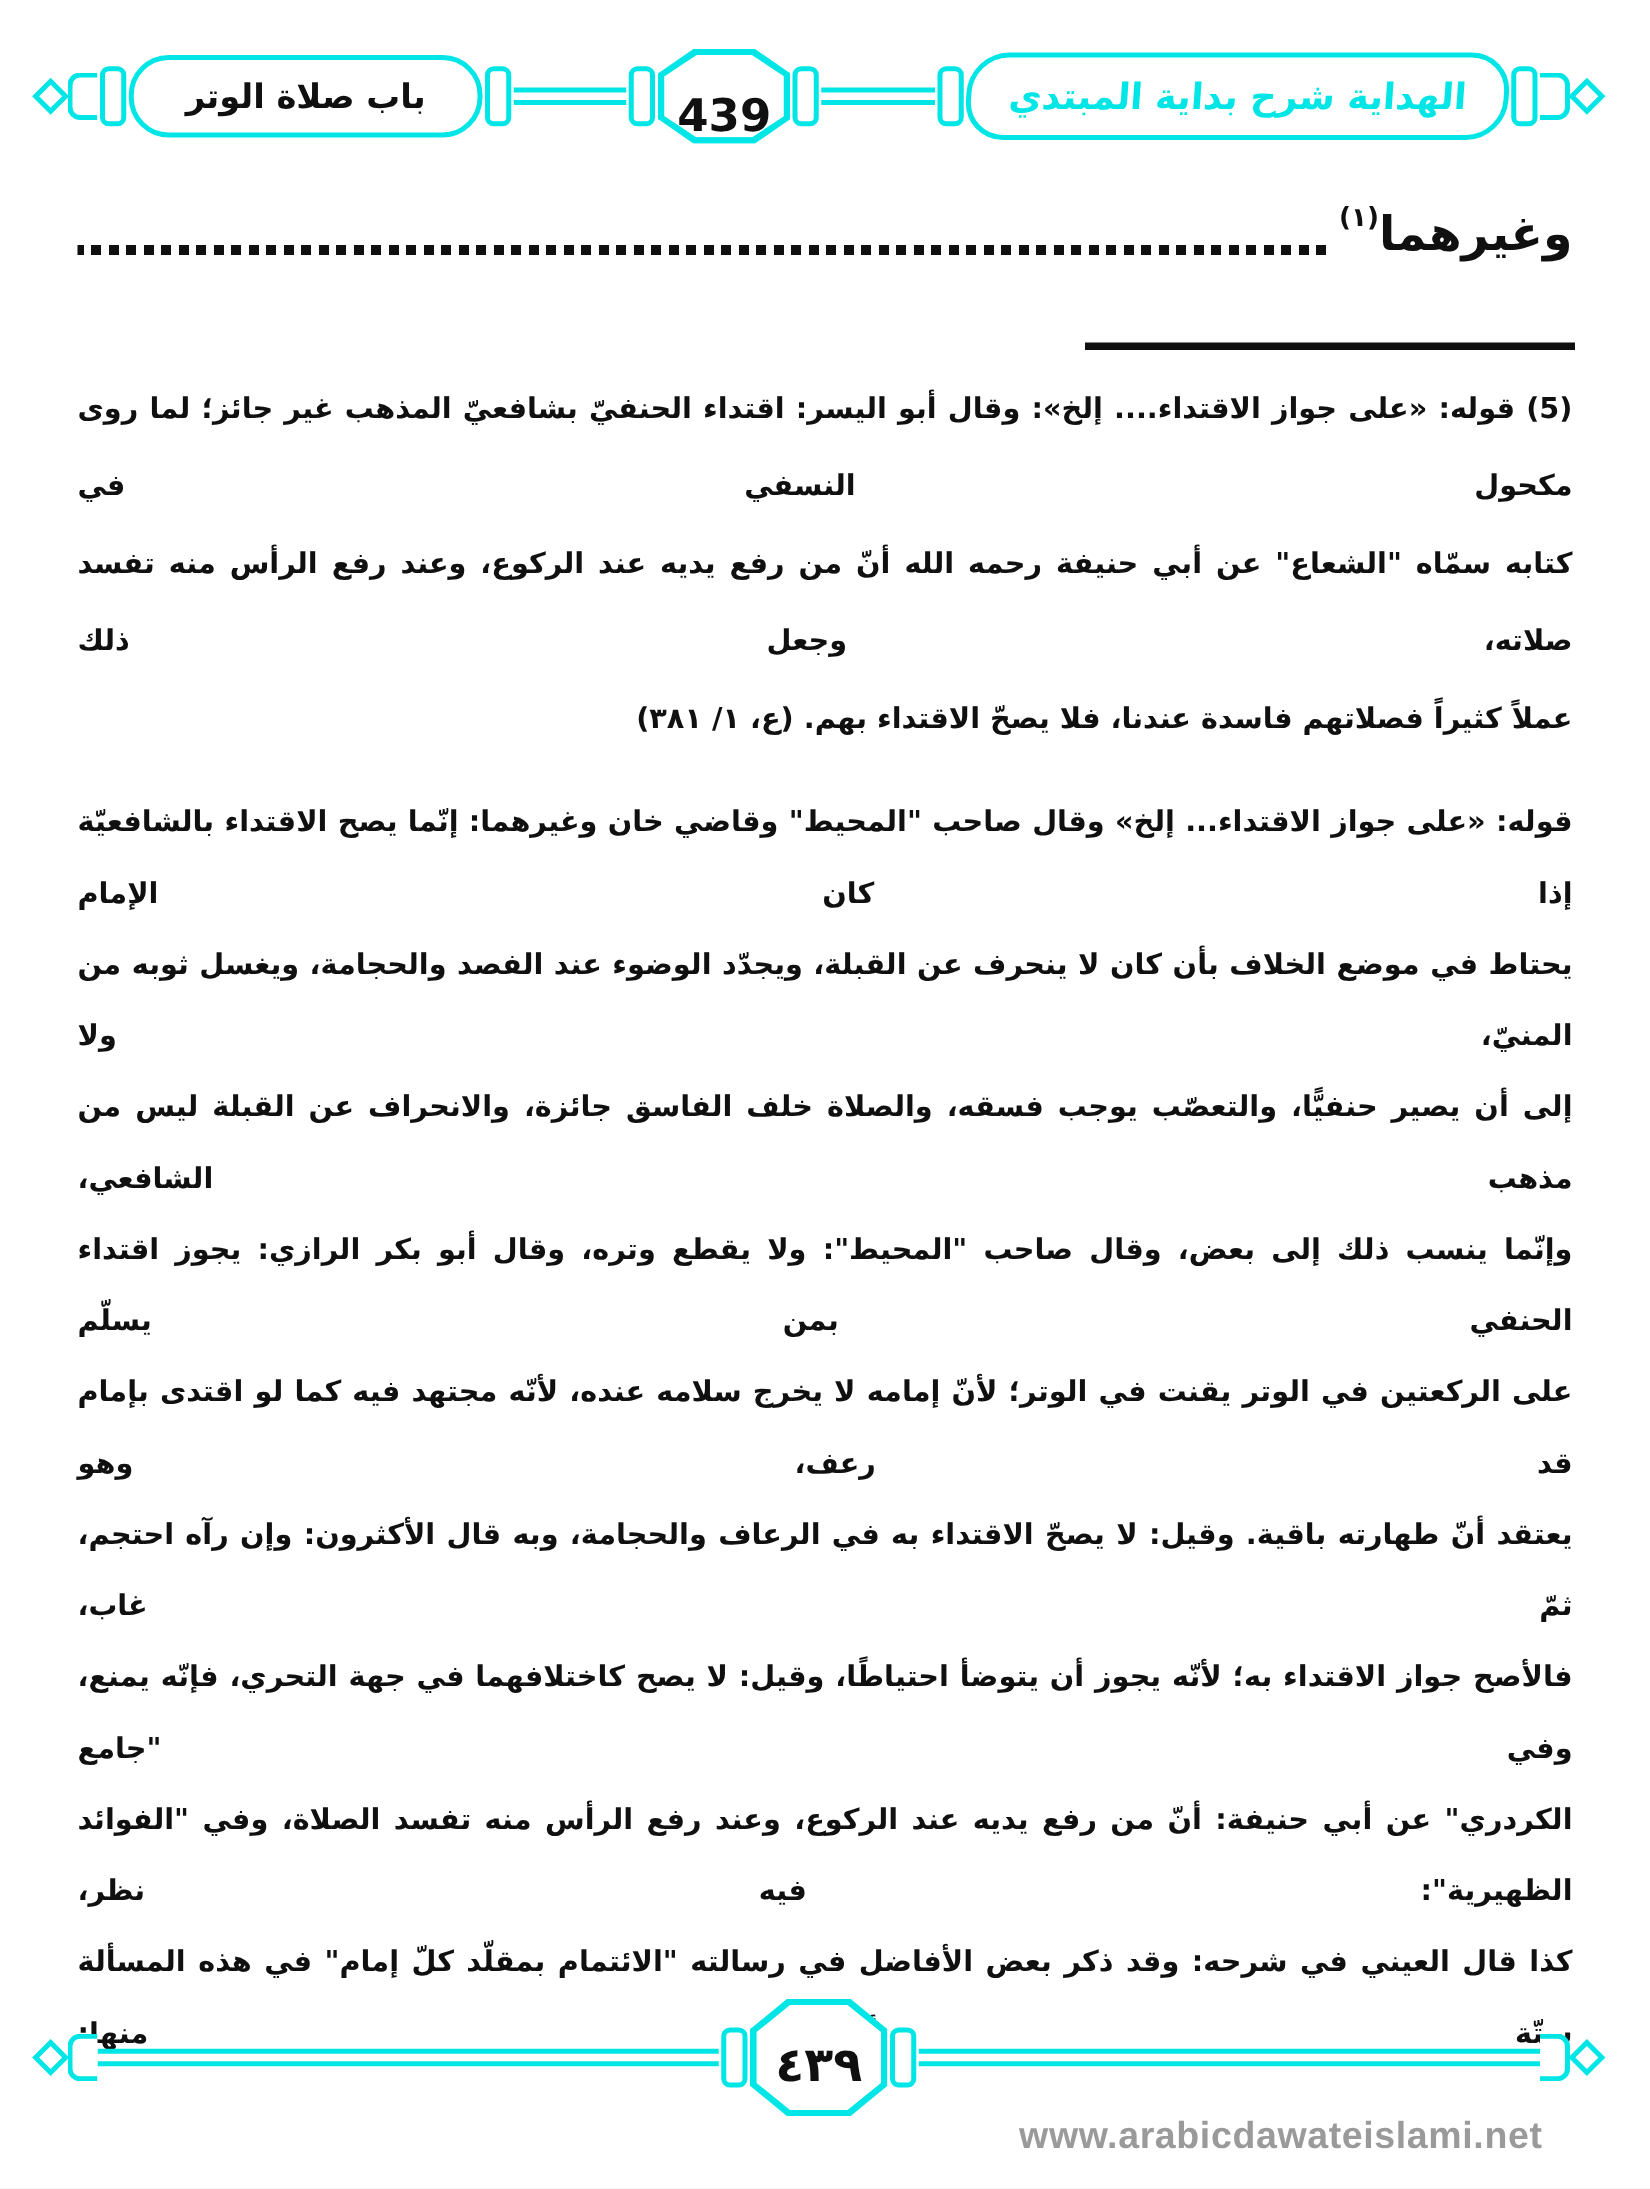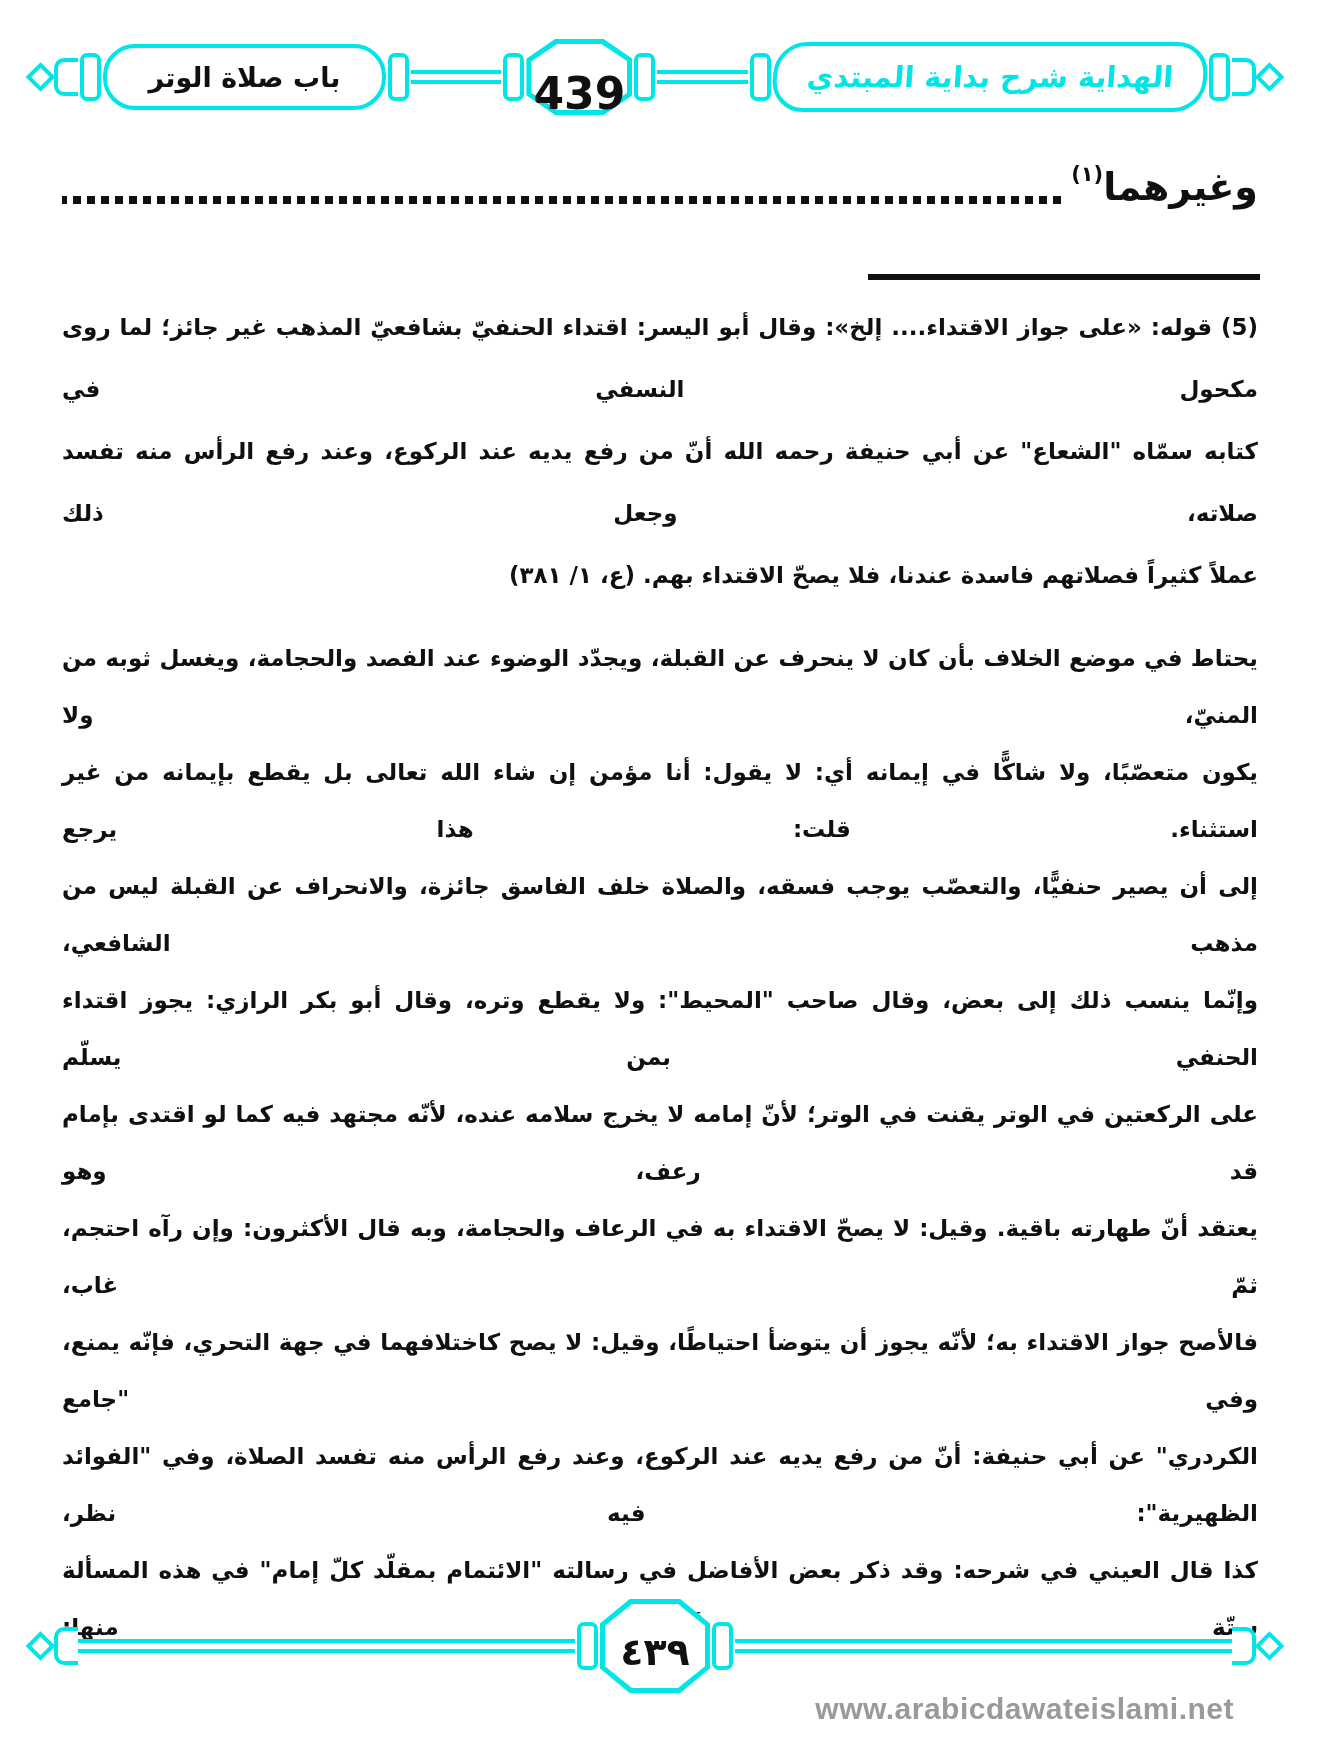--- a/index.html
+++ b/index.html
@@ -43,21 +43,21 @@
 
   .octagon {
     flex:0 0 auto; position:relative; display:flex; align-items:center; justify-content:center;
     background:var(--accent);
     clip-path:polygon(27% 0,73% 0,100% 26%,100% 74%,73% 100%,27% 100%,0 74%,0 26%);
   }
   .octagon::before { content:""; position:absolute; inset:5px; background:#fff;
     clip-path:polygon(27% 0,73% 0,100% 26%,100% 74%,73% 100%,27% 100%,0 74%,0 26%); }
   .octagon > span { position:relative; z-index:1; font-weight:bold; }
   .octagon.hdr { width:106px; height:76px; }
-  .octagon.hdr > span { font-size:44px;margin-top:32px; }
+  .octagon.hdr > span { font-size:36px;margin-top:32px; }
   .octagon.ftr { width:110px; height:94px; }
   .octagon.ftr > span { font-size:38px;margin-top:12px; }
 
   
   .matn {
     position:absolute; top:142px; right:62px; left:62px; height:64px;
     direction:rtl; display:flex; align-items:flex-end;
   }
   .matn-word { font-size:38px; font-weight:bold; line-height:1; }
   .matn-marker { font-size:21px; font-weight:bold; position:relative; top:-20px; margin-left:4px; }
@@ -120,22 +120,22 @@
 
   <div class="fn-sep"></div>
 
   <section class="footnotes">
     <div class="fn-para first">
       <div class="fn-line">(5) قوله: «على جواز الاقتداء.... إلخ»: وقال أبو اليسر: اقتداء الحنفيّ بشافعيّ المذهب غير جائز؛ لما روى مكحول النسفي في</div>
       <div class="fn-line">كتابه سمّاه "الشعاع" عن أبي حنيفة رحمه الله أنّ من رفع يديه عند الركوع، وعند رفع الرأس منه تفسد صلاته، وجعل ذلك</div>
       <div class="fn-line last">عملاً كثيراً فصلاتهم فاسدة عندنا، فلا يصحّ الاقتداء بهم. (ع، ١/ ٣٨١)</div>
     </div>
     <div class="fn-para second">
+      <div class="fn-line">قوله: «على جواز الاقتداء... إلخ» وقال صاحب "المحيط" وقاضي خان وغيرهما: إنّما يصح الاقتداء بالشافعيّة إذا كان الإمام</div>
       <div class="fn-line">يحتاط في موضع الخلاف بأن كان لا ينحرف عن القبلة، ويجدّد الوضوء عند الفصد والحجامة، ويغسل ثوبه من المنيّ، ولا</div>
-      <div class="fn-line">يكون متعصّبًا، ولا شاكًّا في إيمانه أي: لا يقول: أنا مؤمن إن شاء الله تعالى بل يقطع بإيمانه من غير استثناء. قلت: هذا يرجع</div>
       <div class="fn-line">إلى أن يصير حنفيًّا، والتعصّب يوجب فسقه، والصلاة خلف الفاسق جائزة، والانحراف عن القبلة ليس من مذهب الشافعي،</div>
       <div class="fn-line">وإنّما ينسب ذلك إلى بعض، وقال صاحب "المحيط": ولا يقطع وتره، وقال أبو بكر الرازي: يجوز اقتداء الحنفي بمن يسلّم</div>
       <div class="fn-line">على الركعتين في الوتر يقنت في الوتر؛ لأنّ إمامه لا يخرج سلامه عنده، لأنّه مجتهد فيه كما لو اقتدى بإمام قد رعف، وهو</div>
       <div class="fn-line">يعتقد أنّ طهارته باقية. وقيل: لا يصحّ الاقتداء به في الرعاف والحجامة، وبه قال الأكثرون: وإن رآه احتجم، ثمّ غاب،</div>
       <div class="fn-line">فالأصح جواز الاقتداء به؛ لأنّه يجوز أن يتوضأ احتياطًا، وقيل: لا يصح كاختلافهما في جهة التحري، فإنّه يمنع، وفي "جامع</div>
       <div class="fn-line">الكردري" عن أبي حنيفة: أنّ من رفع يديه عند الركوع، وعند رفع الرأس منه تفسد الصلاة، وفي "الفوائد الظهيرية": فيه نظر،</div>
       <div class="fn-line">كذا قال العيني في شرحه: وقد ذكر بعض الأفاضل في رسالته "الائتمام بمقلّد كلّ إمام" في هذه المسألة ستّة أقوال، منها:</div>
 
     </div>
   </section>

